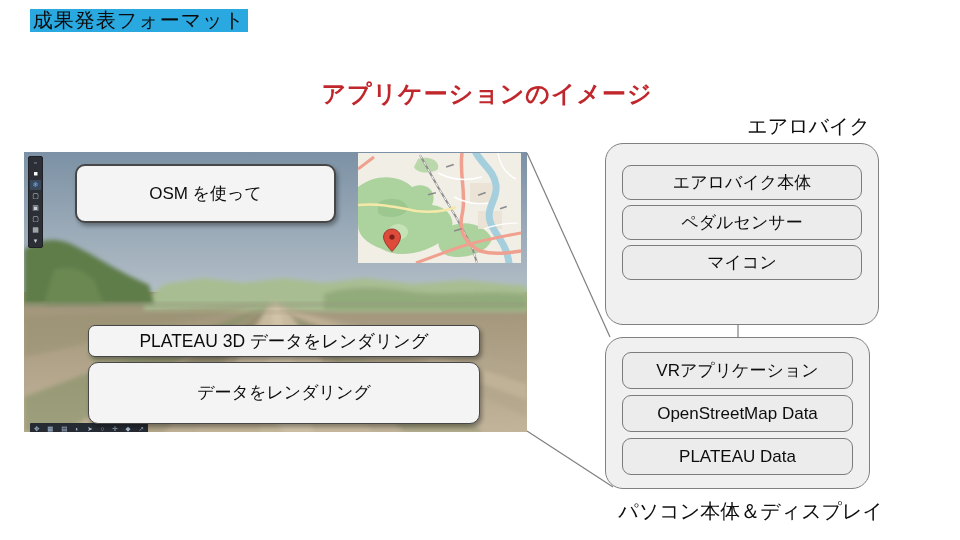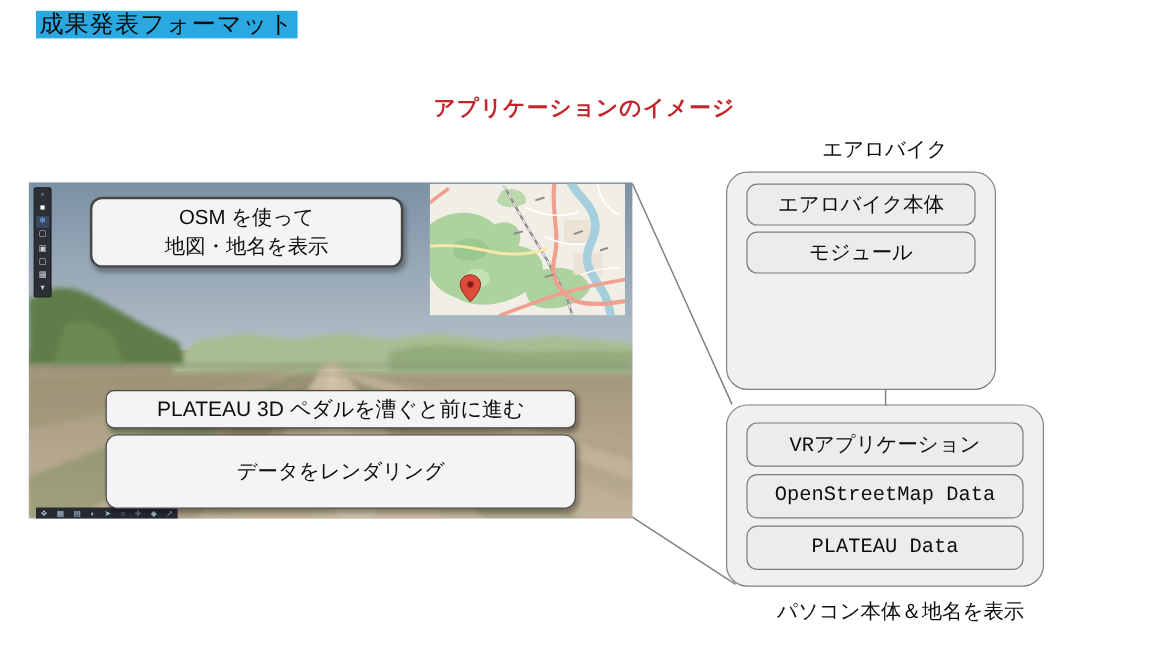--- a/index.html
+++ b/index.html
@@ -15,21 +15,21 @@
   .tag-banner{
     left:30px;top:9px;width:218px;height:23px;
     background:#29A9E0;
     display:flex;align-items:center;justify-content:center;
     font-size:20px;letter-spacing:1px;color:#0a0a0a;
   }
 
   
   .slide-title{
     left:287px;top:78px;width:400px;height:28px;
-    text-align:center;font-size:18px;font-weight:bold;color:#C0272D;
+    text-align:center;font-size:24px;font-weight:bold;color:#C0272D;
     letter-spacing:1px;
   }
 
   
   .shot{
     left:24px;top:152px;width:503px;height:280px;
     overflow:hidden;background:#9aa8b4;
   }
   .shot svg.scene{position:absolute;left:0;top:0;width:100%;height:100%;}
 
@@ -75,30 +75,30 @@
   .callout-osm{left:51px;top:12px;width:257px;height:55px;}
   .callout-plateau{left:64px;top:173px;width:390px;height:30px;border-width:1.5px;border-radius:7px;}
   .callout-plateau .line{font-size:17.5px;}
   .callout-pedal{left:64px;top:210px;width:390px;height:60px;border-width:1.5px;}
 
   
   .connectors{left:0;top:0;width:960px;height:540px;pointer-events:none;z-index:1;}
 
   
   .group-label{
-    text-align:center;font-size:17px;color:#0d0d0d;height:22px;
+    text-align:right;font-size:20px;color:#0d0d0d;height:22px;
   }
   .label-bike{left:605px;top:113px;width:265px;}
   .label-pc{left:618px;top:498px;width:265px;}
   .group-box{
     background:#F0F0F0;border:1px solid #808080;border-radius:18px;
     box-sizing:border-box;
   }
-  .group-bike{left:605px;top:143px;width:225px;height:182px;padding:9px 16px;text-align:center;}
-  .group-pc{left:605px;top:337px;width:265px;height:152px;padding:14px 16px;font-family:Liberation Mono, monospace;}
+  .group-bike{left:605px;top:143px;width:274px;height:182px;padding:21px 16px;text-align:center;}
+  .group-pc{left:605px;top:337px;width:265px;height:152px;padding:14px 16px;}
   .item-box{
     background:#ECECEC;border:1px solid #7c7c7c;border-radius:9px;
     height:33px;margin-bottom:5px;
     display:flex;align-items:center;justify-content:center;
     font-size:17px;color:#0d0d0d;
   }
   .group-pc .item-box{height:35px;margin-bottom:6px;}
 </style>
 </head>
 <body>
@@ -221,38 +221,38 @@
 
       <g>
         <path d="M34,76 c5,0 8.5,3.8 8.5,8 c0,6 -8.5,14.5 -8.5,14.5 c0,0 -8.5,-8.5 -8.5,-14.5 c0,-4.2 3.5,-8 8.5,-8 Z" fill="#DF4B3B" stroke="#8E2620" stroke-width="0.8"></path>
         <circle cx="34" cy="84" r="2.6" fill="#7E1F1A"></circle>
       </g>
     </svg>
   </div>
 
   <div class="abs callout callout-osm">
     <span class="line">OSM を使って</span>
-    <span class="line">地図・地名を表示</span>
   </div>
 
   <div class="abs callout callout-plateau">
-    <span class="line">PLATEAU 3D ペダルを漕ぐと前に進む</span>
+    <span class="line">PLATEAU 3D データをレンダリング</span>
   </div>
 
   <div class="abs callout callout-pedal">
     <span class="line">データをレンダリング</span>
   </div>
 </div>
 
 <div class="abs group-label label-bike">エアロバイク</div>
 
 <div class="abs group-box group-bike">
   <div class="item-box">エアロバイク本体</div>
-  <div class="item-box">モジュール</div>
+  <div class="item-box">ペダルセンサー</div>
+  <div class="item-box">マイコン</div>
 </div>
 
 <div class="abs group-box group-pc">
   <div class="item-box">VRアプリケーション</div>
   <div class="item-box">OpenStreetMap Data</div>
   <div class="item-box">PLATEAU Data</div>
 </div>
 
-<div class="abs group-label label-pc">パソコン本体＆地名を表示</div>
+<div class="abs group-label label-pc">パソコン本体＆ディスプレイ</div>
 
 </body></html>

